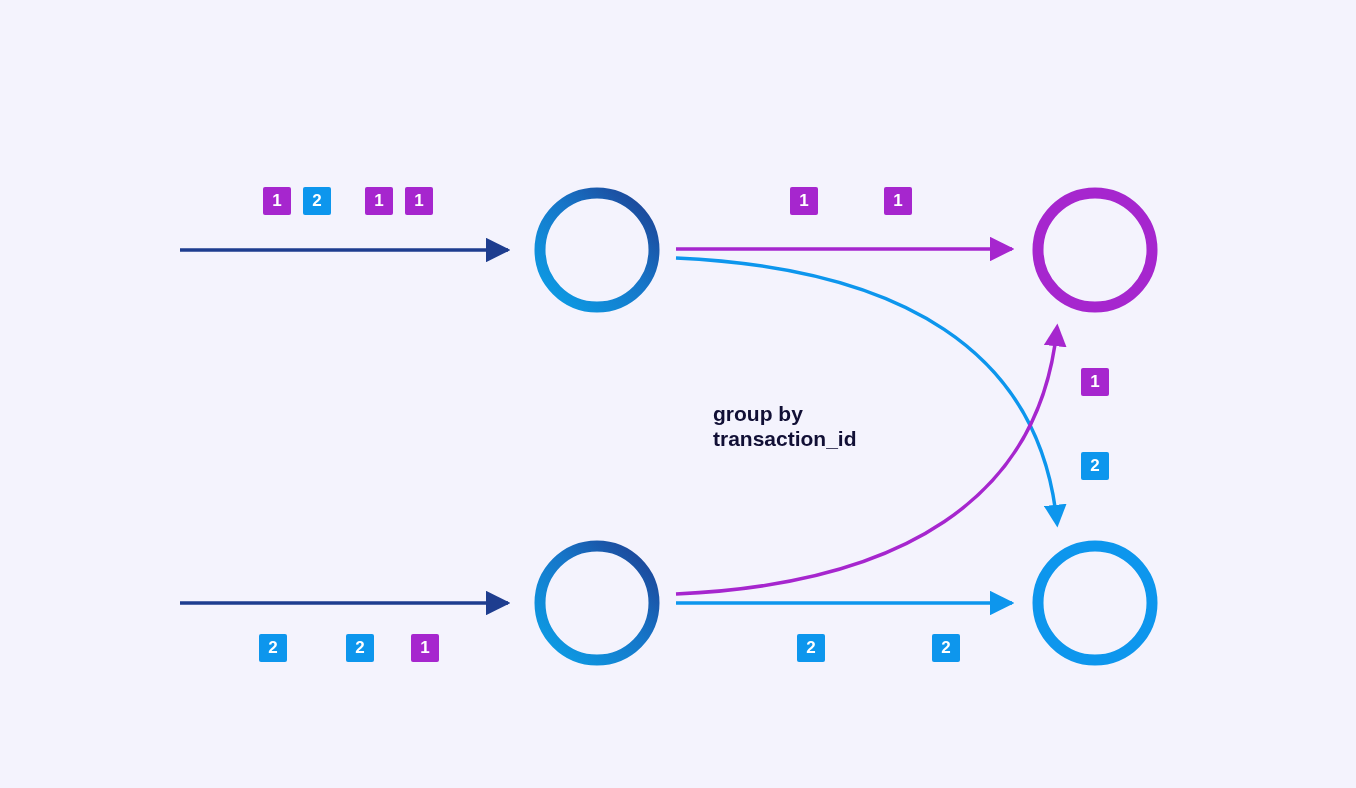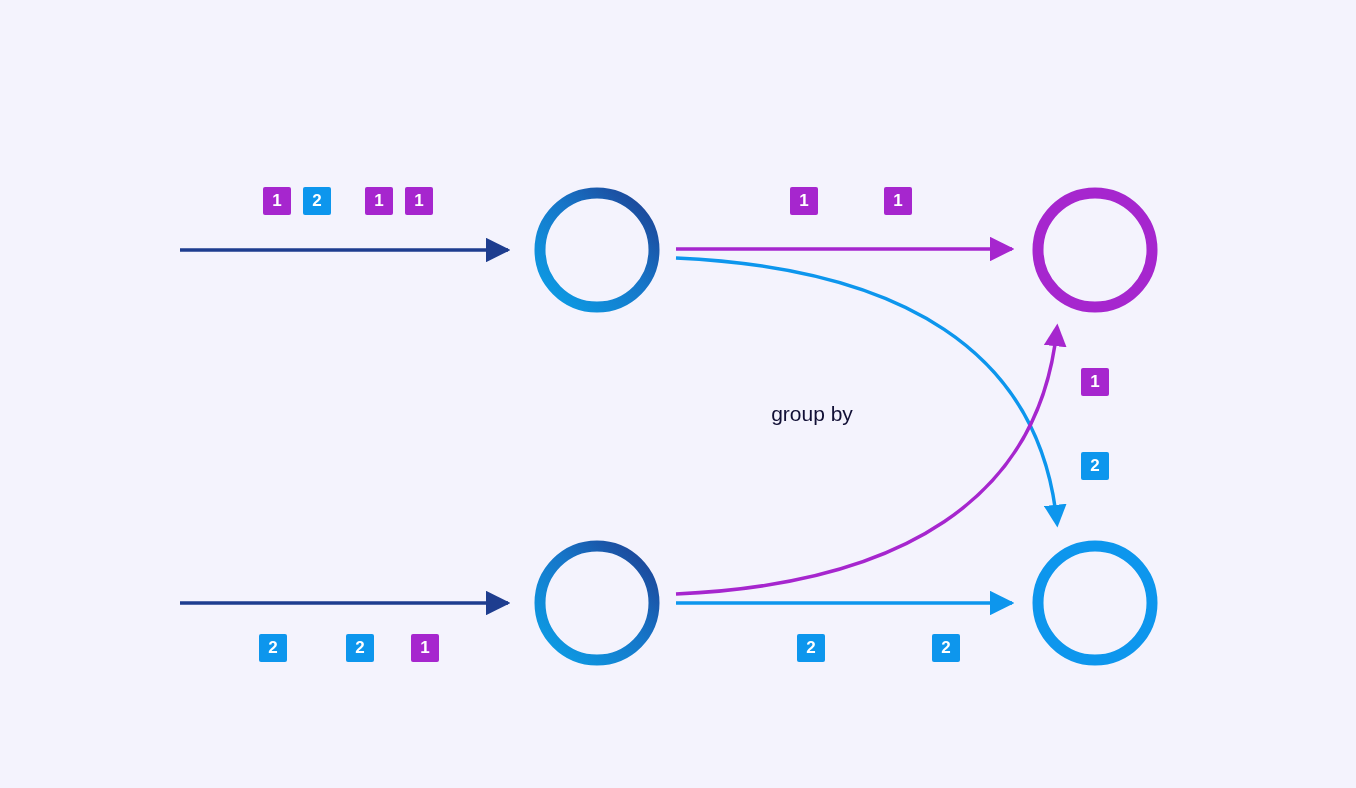--- a/index.html
+++ b/index.html
@@ -42,23 +42,23 @@
     box-sizing: border-box;
     user-select: none;
   }
   .badge-purple { background: #a626ce; }
   .badge-blue   { background: #0d96ed; }
   .group-label {
     position: absolute;
     color: #110f35;
     font-family: "Liberation Sans", sans-serif;
     font-size: 21px;
-    font-weight: normal;
+    font-weight: bold;
     line-height: 25px;
-    text-align: center;
+    text-align: left;
     white-space: nowrap;
     user-select: none;
   }
   .group-label .line { display: block; }
 </style>
 </head>
 <body style="background: rgb(244, 243, 253);">
 
 <div id="diagram-root">
 
@@ -98,20 +98,21 @@
     <path d="M 676 594 C 900 584, 1040 500, 1057 328" fill="none" stroke="#a626ce" stroke-width="3.5" marker-end="url(#arrowPurpleCurve)"></path>
 
     <circle cx="597" cy="250" r="57" fill="none" stroke="url(#nodeGrad)" stroke-width="11"></circle>
     <circle cx="597" cy="603" r="57" fill="none" stroke="url(#nodeGrad)" stroke-width="11"></circle>
     <circle cx="1095" cy="250" r="57" fill="none" stroke="#a626ce" stroke-width="11"></circle>
     <circle cx="1095" cy="603" r="57" fill="none" stroke="#0d96ed" stroke-width="11"></circle>
   </svg>
 
   <div class="group-label" style="left: 713px; top: 401px; width: 198px;">
     <span class="line">group by</span>
+    <span class="line">transaction_id</span>
   </div>
 
 <div class="badge badge-purple" style="left: 263px; top: 187px;">1</div>
     <div class="badge badge-blue" style="left: 303px; top: 187px;">2</div>
     <div class="badge badge-purple" style="left: 365px; top: 187px;">1</div>
     <div class="badge badge-purple" style="left: 405px; top: 187px;">1</div>
     <div class="badge badge-blue" style="left: 259px; top: 634px;">2</div>
     <div class="badge badge-blue" style="left: 346px; top: 634px;">2</div>
     <div class="badge badge-purple" style="left: 411px; top: 634px;">1</div>
     <div class="badge badge-purple" style="left: 790px; top: 187px;">1</div>

